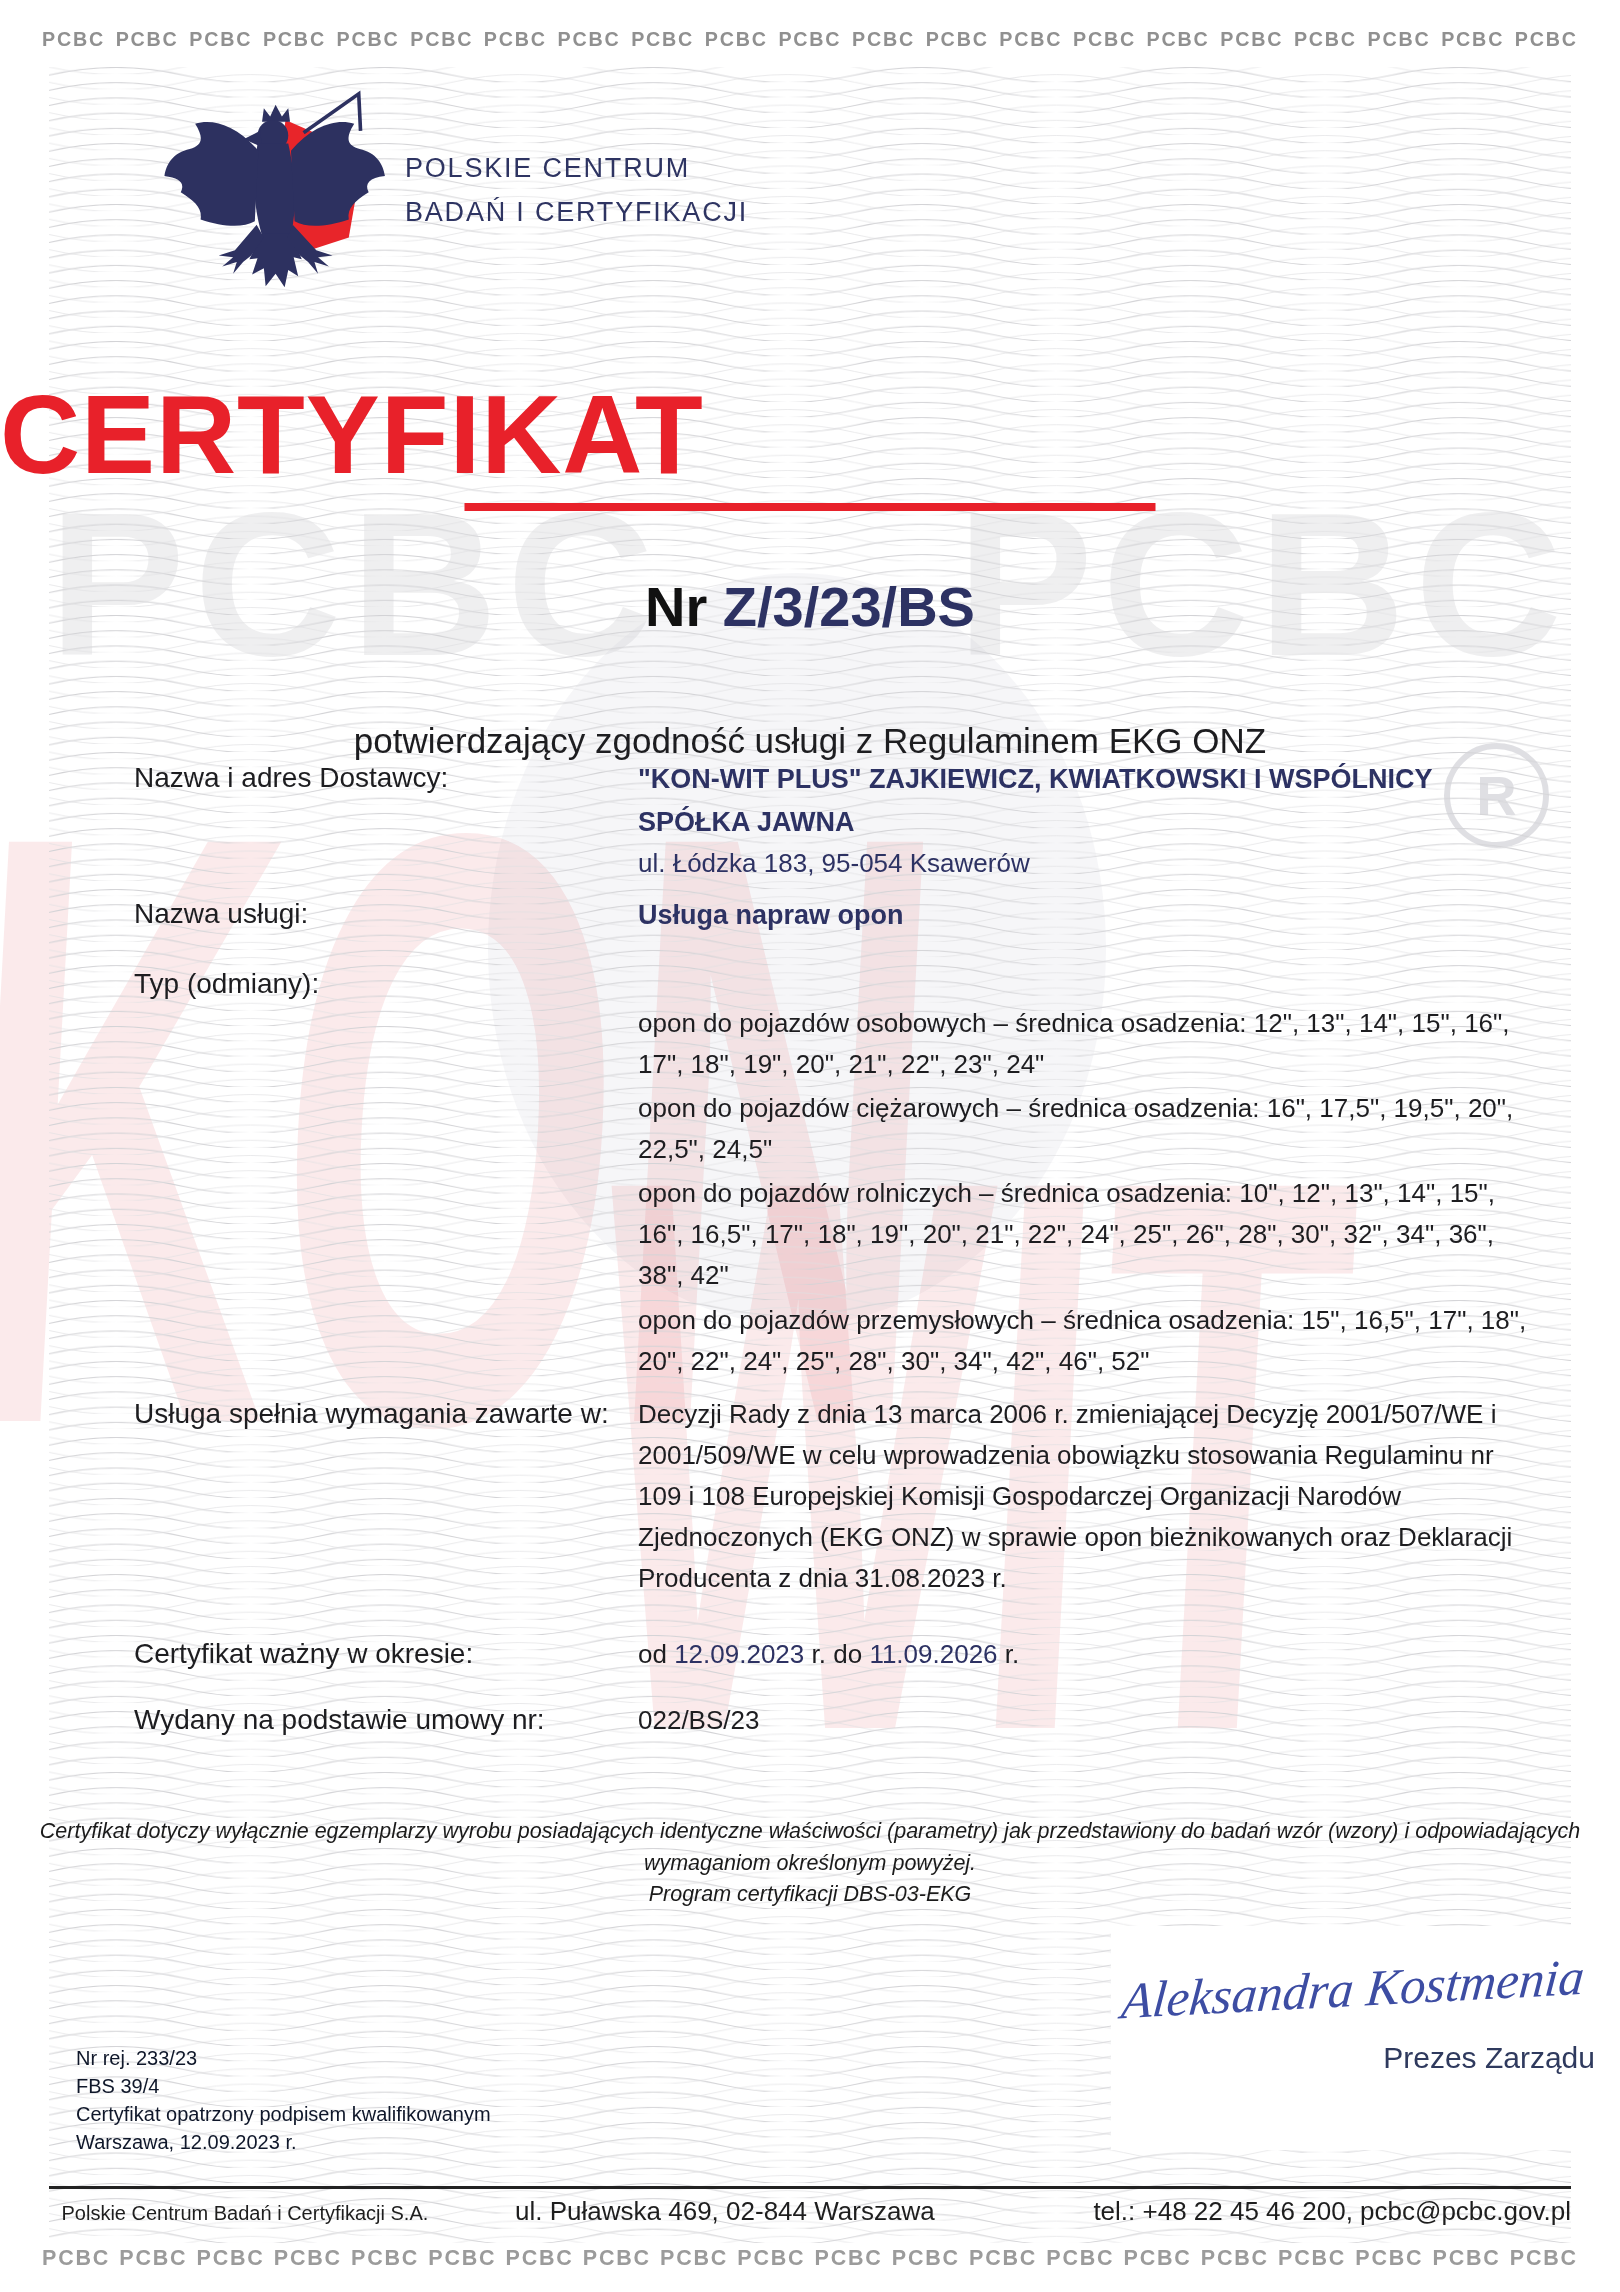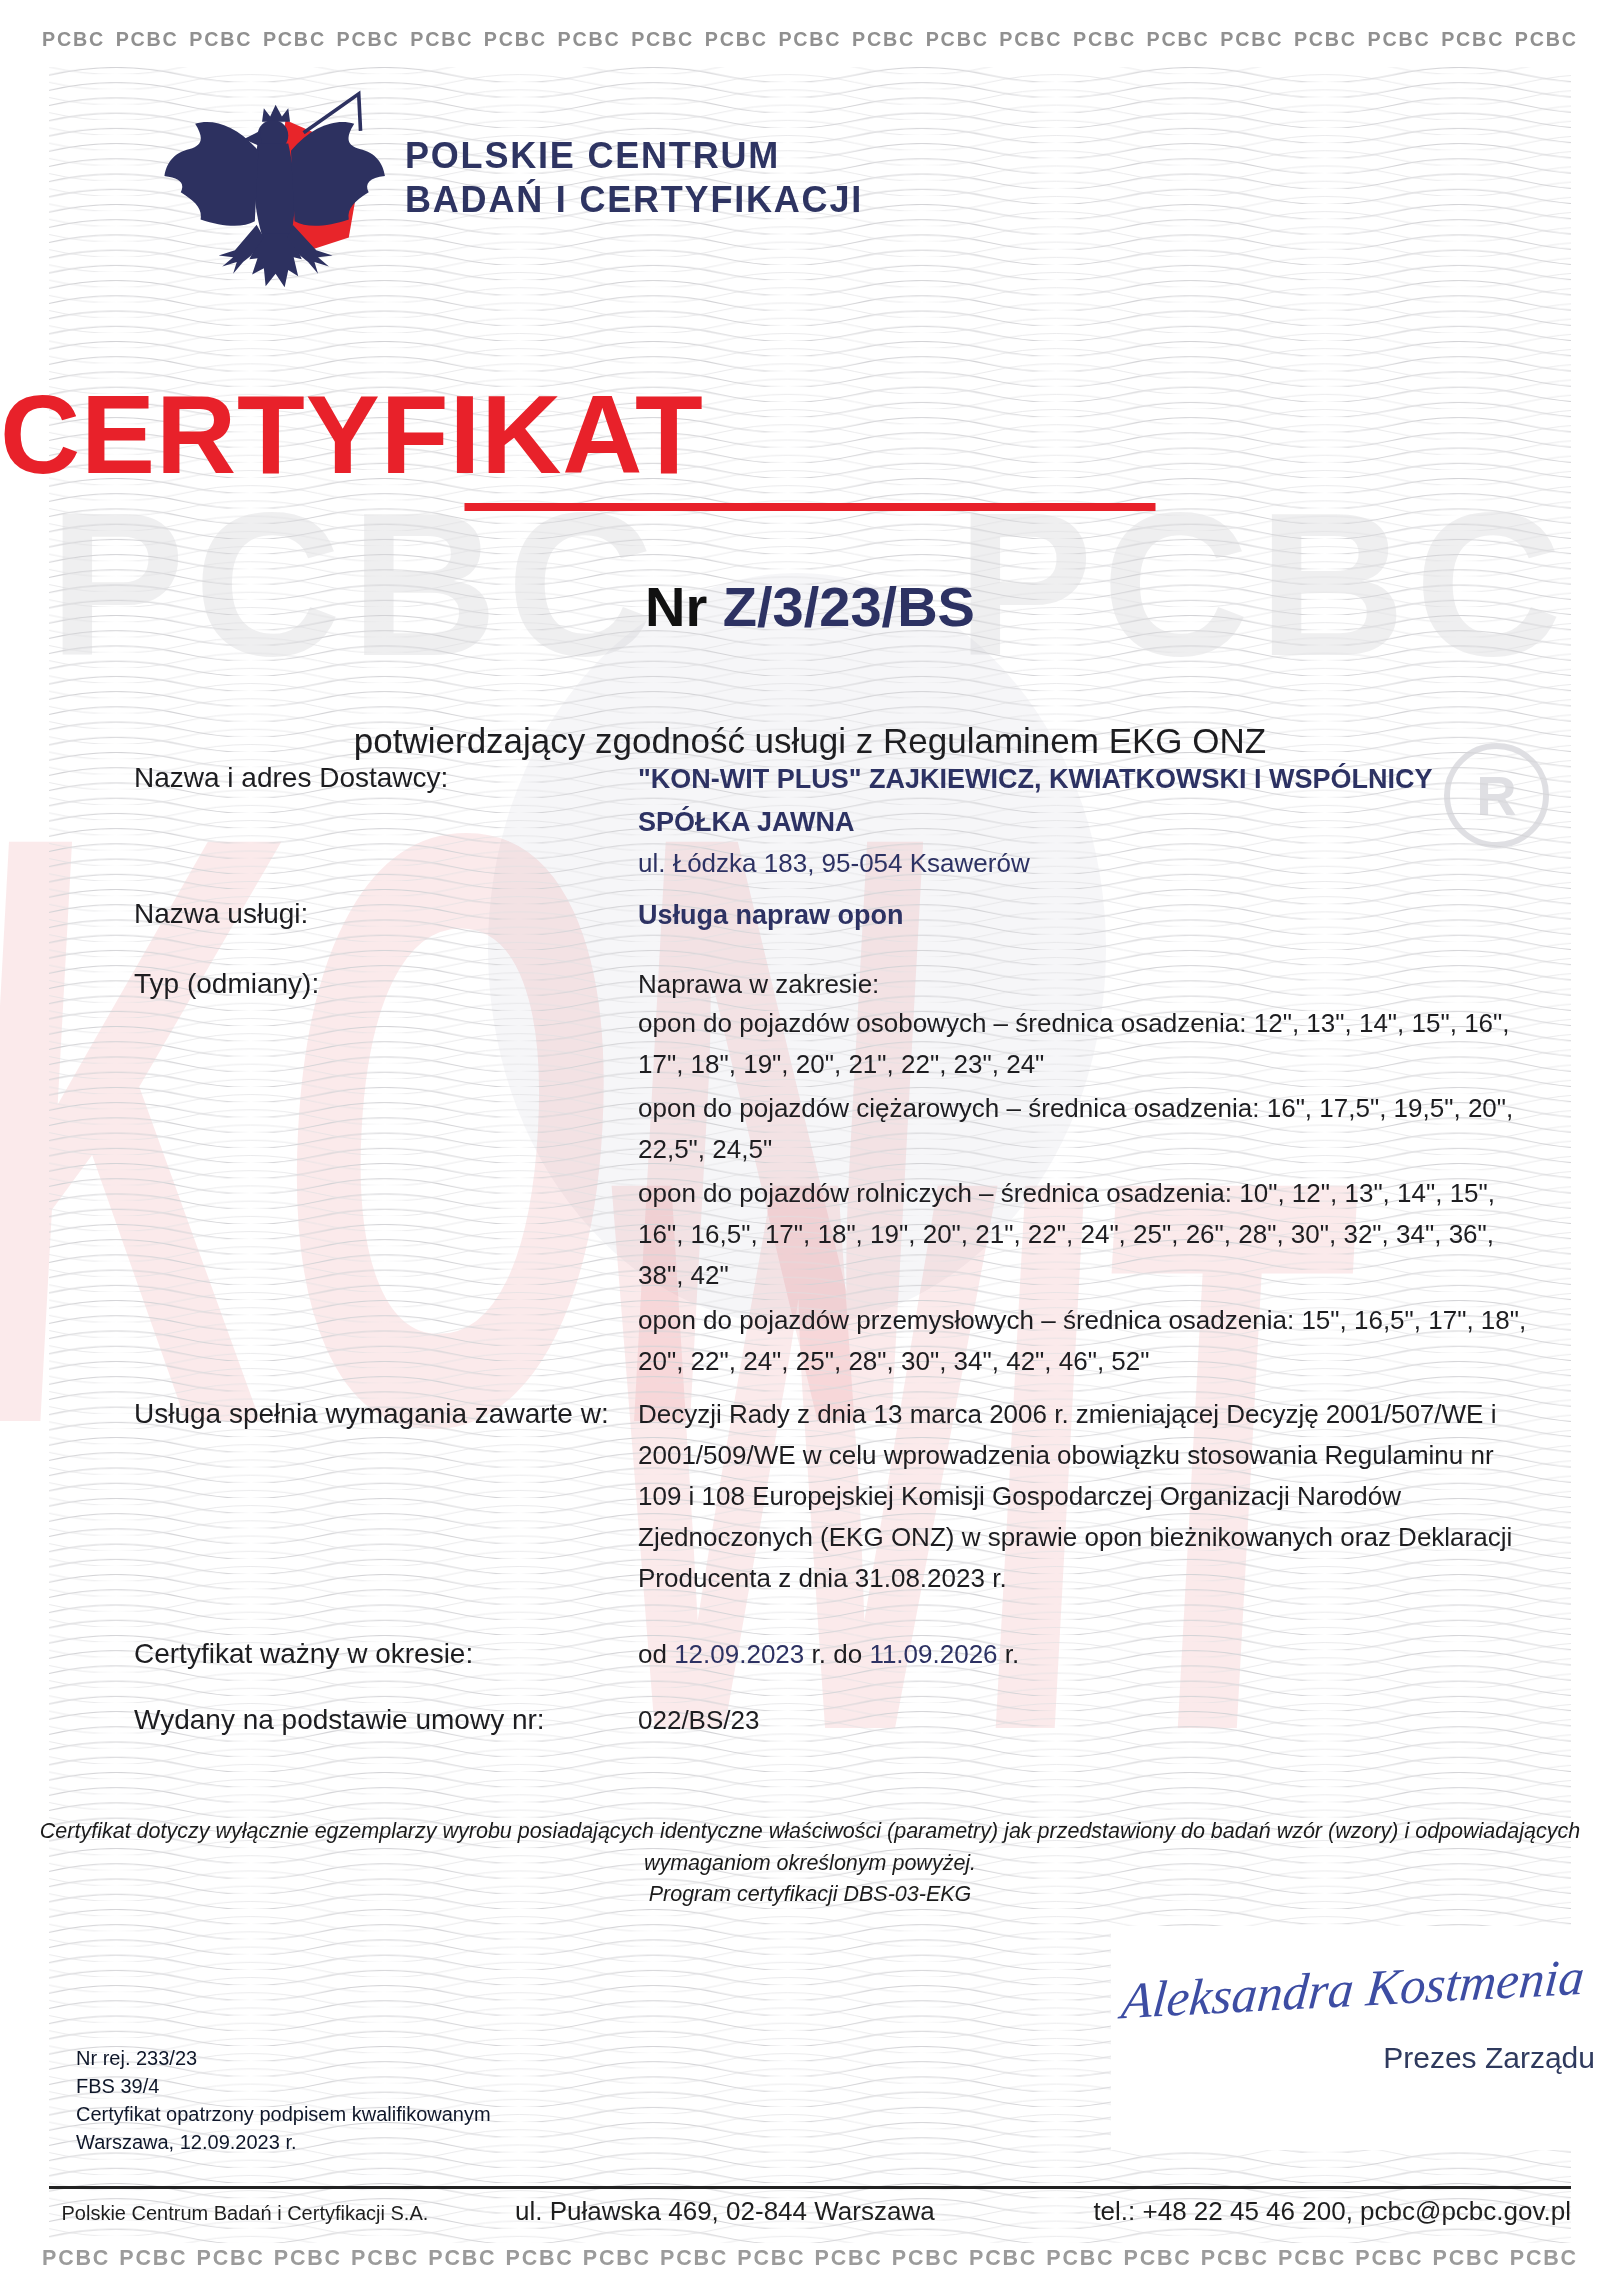--- a/index.html
+++ b/index.html
@@ -38,22 +38,22 @@
   
   .pcbc-row{
     position:absolute; left:42px; right:42px; display:flex; justify-content:space-between;
     font-size:19.7px; font-weight:700; letter-spacing:1.8px; color:#909090;
   }
   .pcbc-row.top{ top:28px; }
   .pcbc-row.bottom{ top:2246px; font-size:21.5px; color:#9b9b9b; }
   
   .logo-eagle{ position:absolute; left:150px; top:64px; }
   .logo-text{
-    position:absolute; left:405px; top:134px; font-size:36px; letter-spacing:1.8px;
-    line-height:44px; color:var(--navy2); font-weight:700;
+    position:absolute; left:405px; top:146px; font-size:27px; letter-spacing:1.8px;
+    line-height:44px; color:var(--navy2); font-weight:400;
   }
   
   .cert-title{
     position:absolute; top:369px; width:100%; text-align:left;
     font-size:111px; font-weight:700; letter-spacing:0.9px; color:var(--red); line-height:133px;
   }
   .cert-underline{
     position:absolute; top:503px; left:50%; transform:translateX(-50%);
     width:691px; height:8px; background:var(--red);
   }
@@ -223,21 +223,20 @@
 
   <div class="lbl" style="top:758px">Nazwa i adres Dostawcy:</div>
   <div class="val navy-bold" style="top:758px">"KON-WIT PLUS" ZAJKIEWICZ, KWIATKOWSKI I WSPÓLNICY</div>
   <div class="val navy-bold" style="top:801px">SPÓŁKA JAWNA</div>
   <div class="val navy" style="top:843px">ul. Łódzka 183, 95-054 Ksawerów</div>
 
   <div class="lbl" style="top:894px">Nazwa usługi:</div>
   <div class="val navy-bold" style="top:894px">Usługa napraw opon</div>
 
   <div class="lbl" style="top:964px">Typ (odmiany):</div>
-  <div class="val" style="top:964px">Naprawa w zakresie:</div>
   <div class="val" style="top:1003px">opon do pojazdów osobowych – średnica osadzenia: 12", 13", 14", 15", 16", 17", 18", 19", 20", 21", 22", 23", 24"</div>
   <div class="val" style="top:1088px">opon do pojazdów ciężarowych – średnica osadzenia: 16", 17,5", 19,5", 20", 22,5", 24,5"</div>
   <div class="val" style="top:1173px">opon do pojazdów rolniczych – średnica osadzenia: 10", 12", 13", 14", 15", 16", 16,5", 17", 18", 19", 20", 21", 22", 24", 25", 26", 28", 30", 32", 34", 36", 38", 42"</div>
   <div class="val" style="top:1300px">opon do pojazdów przemysłowych – średnica osadzenia: 15", 16,5", 17", 18", 20", 22", 24", 25", 28", 30", 34", 42", 46", 52"</div>
 
   <div class="lbl" style="top:1394px">Usługa spełnia wymagania zawarte w:</div>
   <div class="val" style="top:1394px">Decyzji Rady z dnia 13 marca 2006 r. zmieniającej Decyzję 2001/507/WE i 2001/509/WE w celu wprowadzenia obowiązku stosowania Regulaminu nr 109 i 108 Europejskiej Komisji Gospodarczej Organizacji Narodów Zjednoczonych (EKG ONZ) w sprawie opon bieżnikowanych oraz Deklaracji Producenta z dnia 31.08.2023 r.</div>
 
   <div class="lbl" style="top:1634px">Certyfikat ważny w okresie:</div>
   <div class="val" style="top:1634px">

